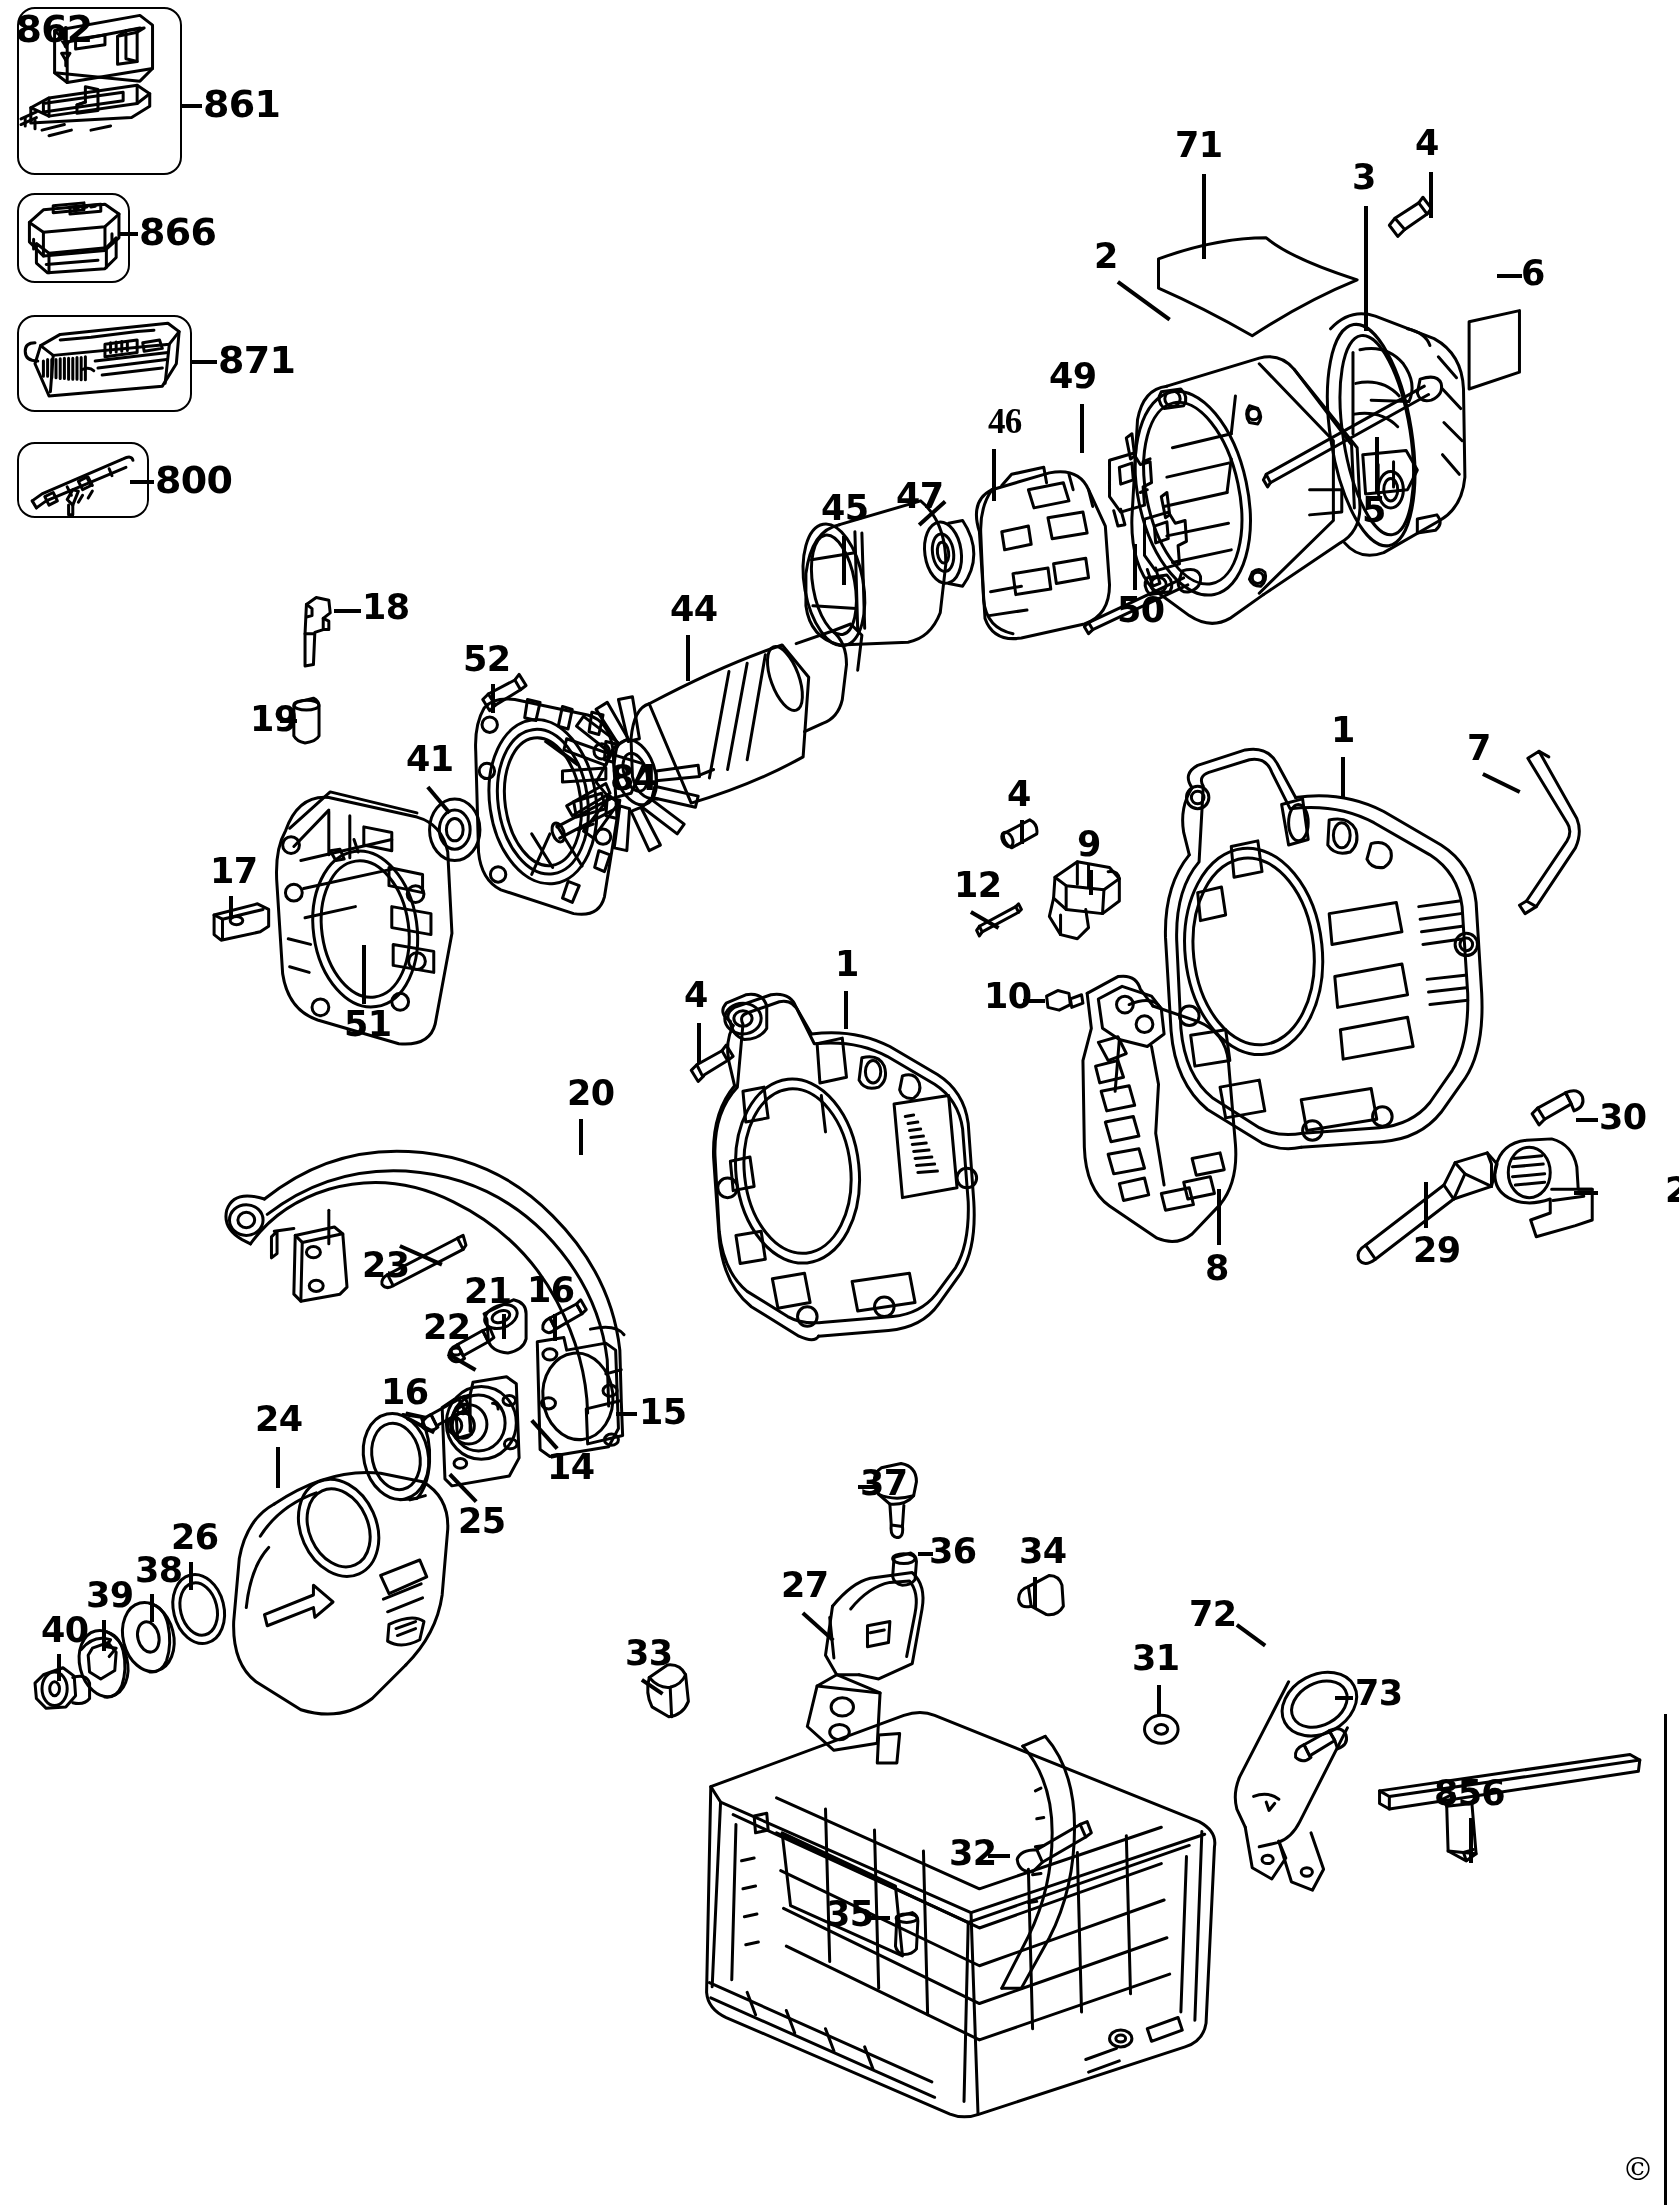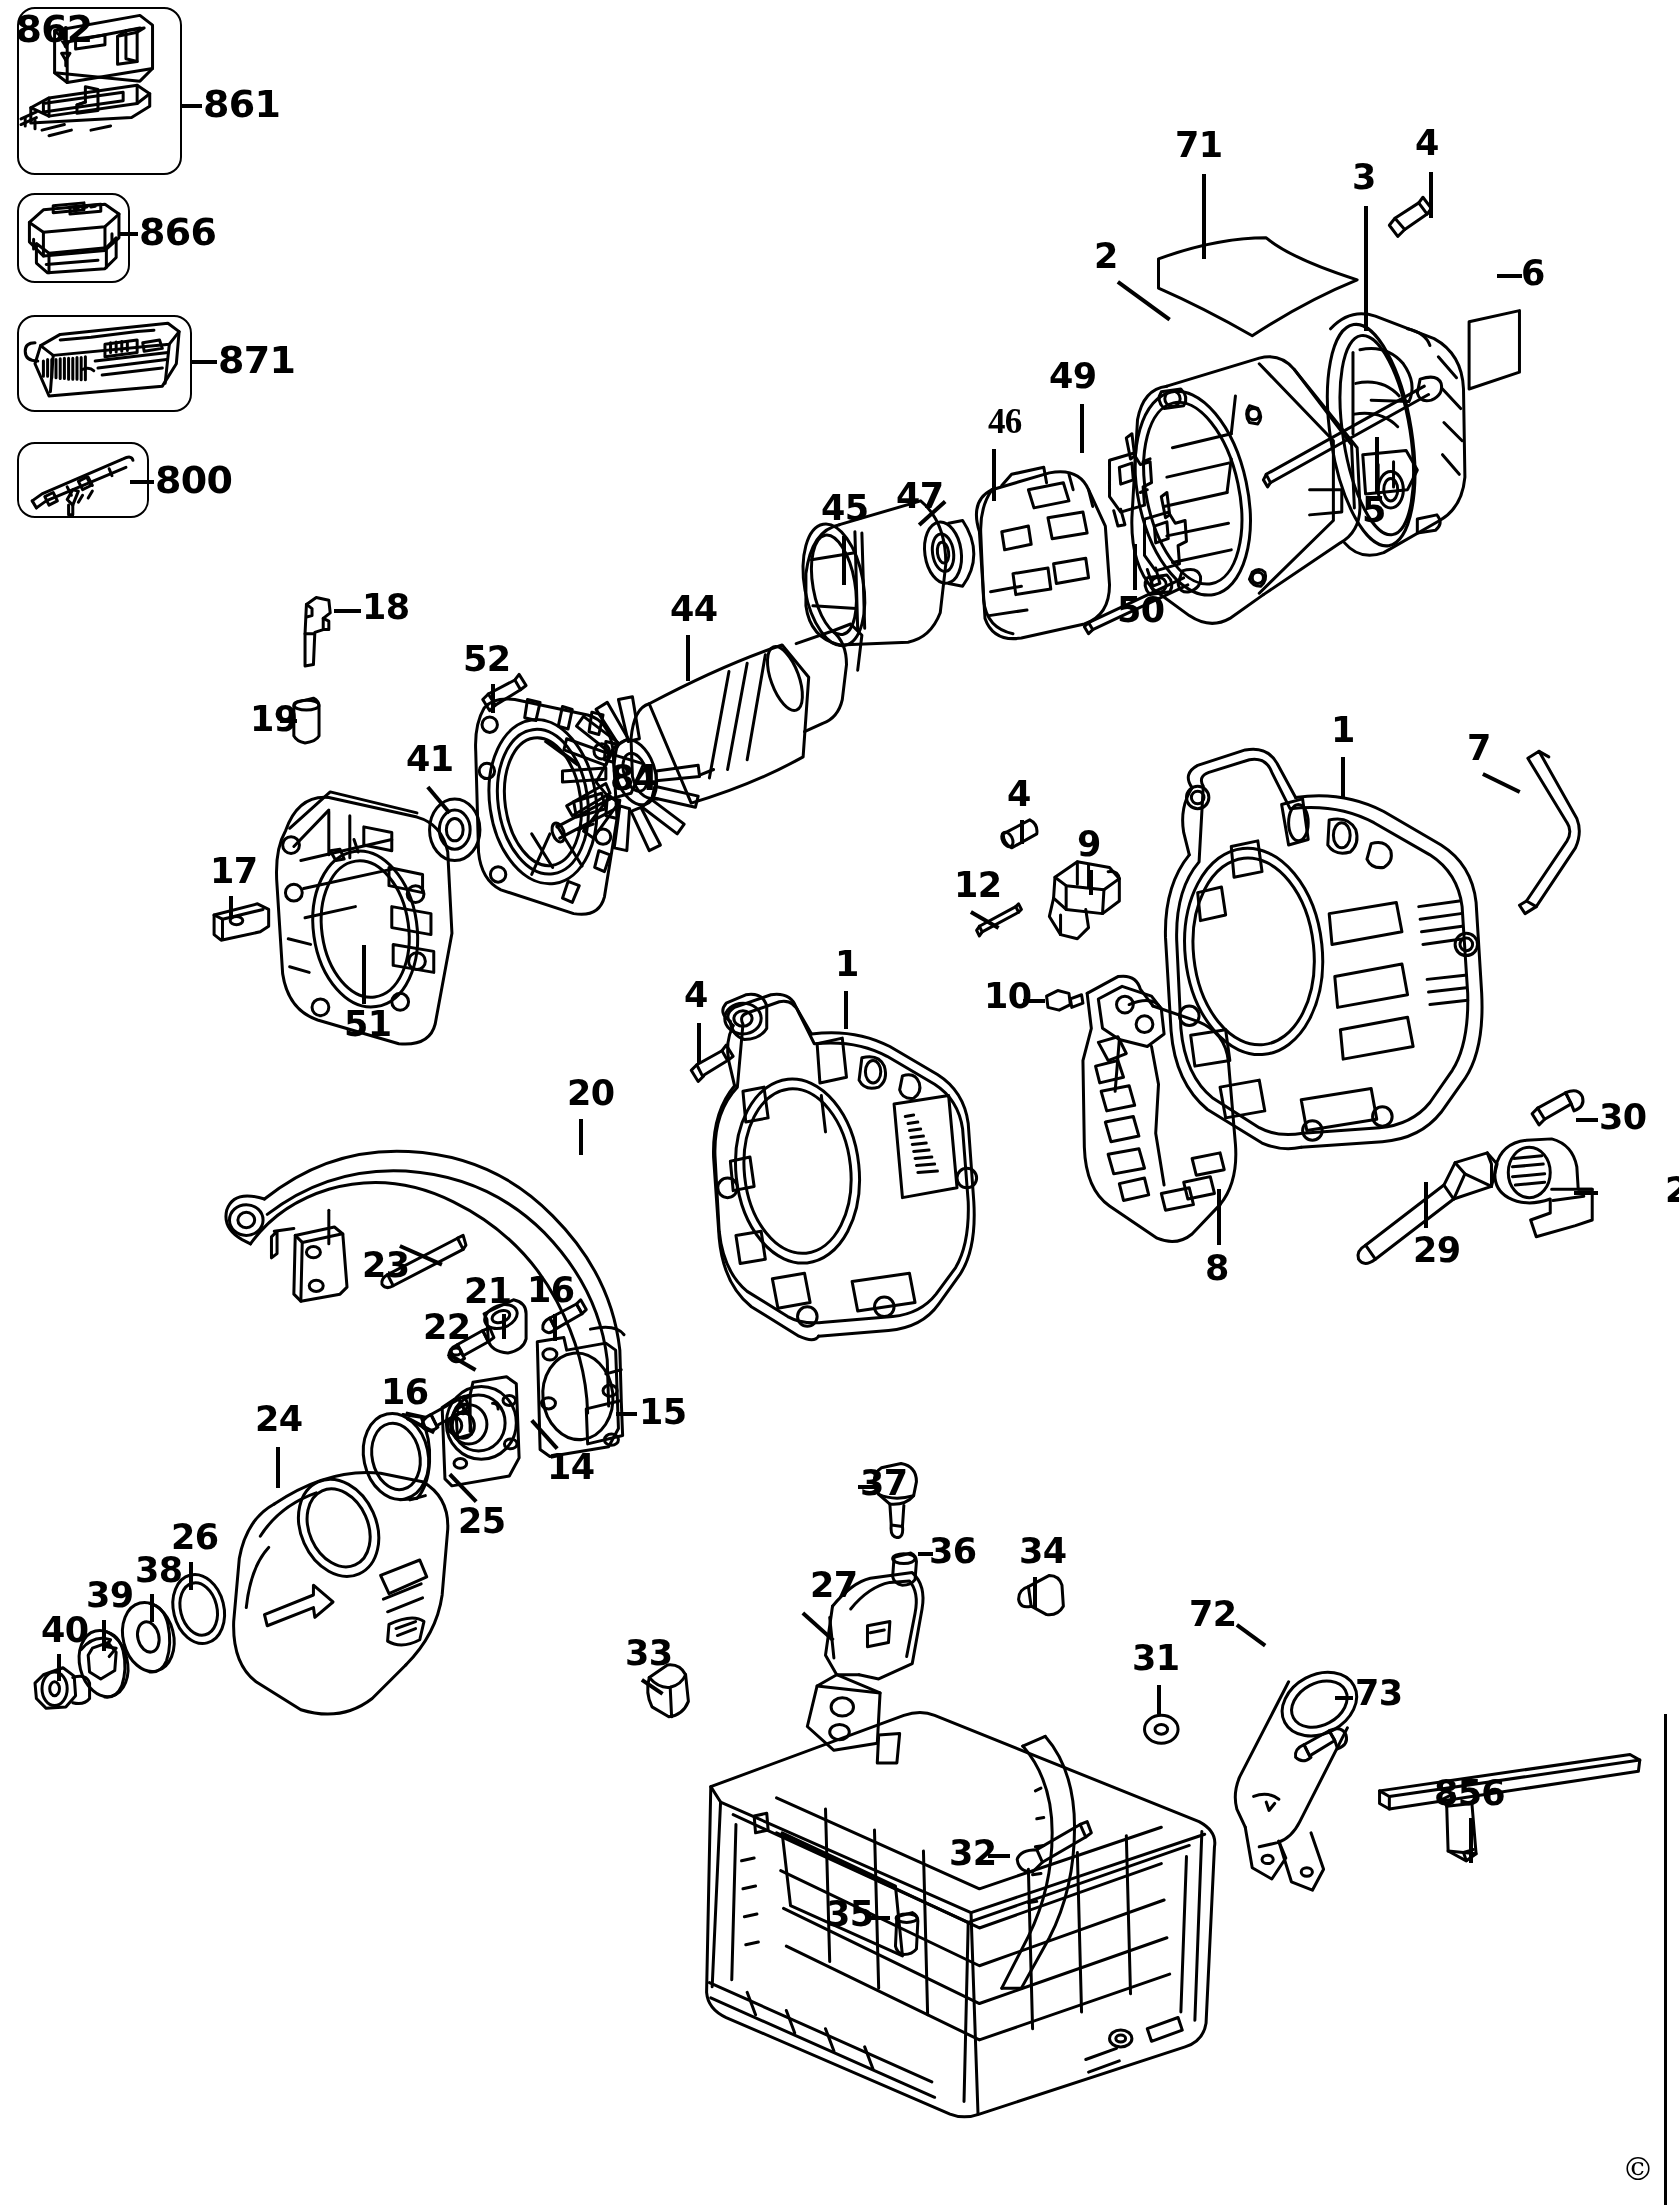--- a/index.html
+++ b/index.html
@@ -861,21 +861,21 @@
       <div class="lbl sz-m" style="left: 639px; top: 1395px;">15</div>
       <div class="lbl sz-m" style="left: 547px; top: 1450px;">14</div>
       <div class="lbl sz-m" style="left: 255px; top: 1402px;">24</div>
       <div class="lbl sz-m" style="left: 458px; top: 1504px;">25</div>
       <div class="lbl sz-m" style="left: 171px; top: 1520px;">26</div>
       <div class="lbl sz-m" style="left: 135px; top: 1553px;">38</div>
       <div class="lbl sz-m" style="left: 86px; top: 1578px;">39</div>
       <div class="lbl sz-m" style="left: 41px; top: 1613px;">40</div>
       <div class="lbl sz-m" style="left: 860px; top: 1466px;">37</div>
       <div class="lbl sz-m" style="left: 929px; top: 1534px;">36</div>
-      <div class="lbl sz-m" style="left: 810px; top: 1568px;">27</div>
+      <div class="lbl sz-m" style="left: 781px; top: 1568px;">27</div>
       <div class="lbl sz-m" style="left: 1019px; top: 1534px;">34</div>
       <div class="lbl sz-m" style="left: 625px; top: 1636px;">33</div>
       <div class="lbl sz-m" style="left: 1189px; top: 1597px;">72</div>
       <div class="lbl sz-m" style="left: 1132px; top: 1641px;">31</div>
       <div class="lbl sz-m" style="left: 1355px; top: 1676px;">73</div>
       <div class="lbl sz-m" style="left: 949px; top: 1836px;">32</div>
       <div class="lbl sz-m" style="left: 826px; top: 1897px;">35</div>
       <div class="lbl sz-m" style="left: 1434px; top: 1776px;">856</div>
     </div>
 

